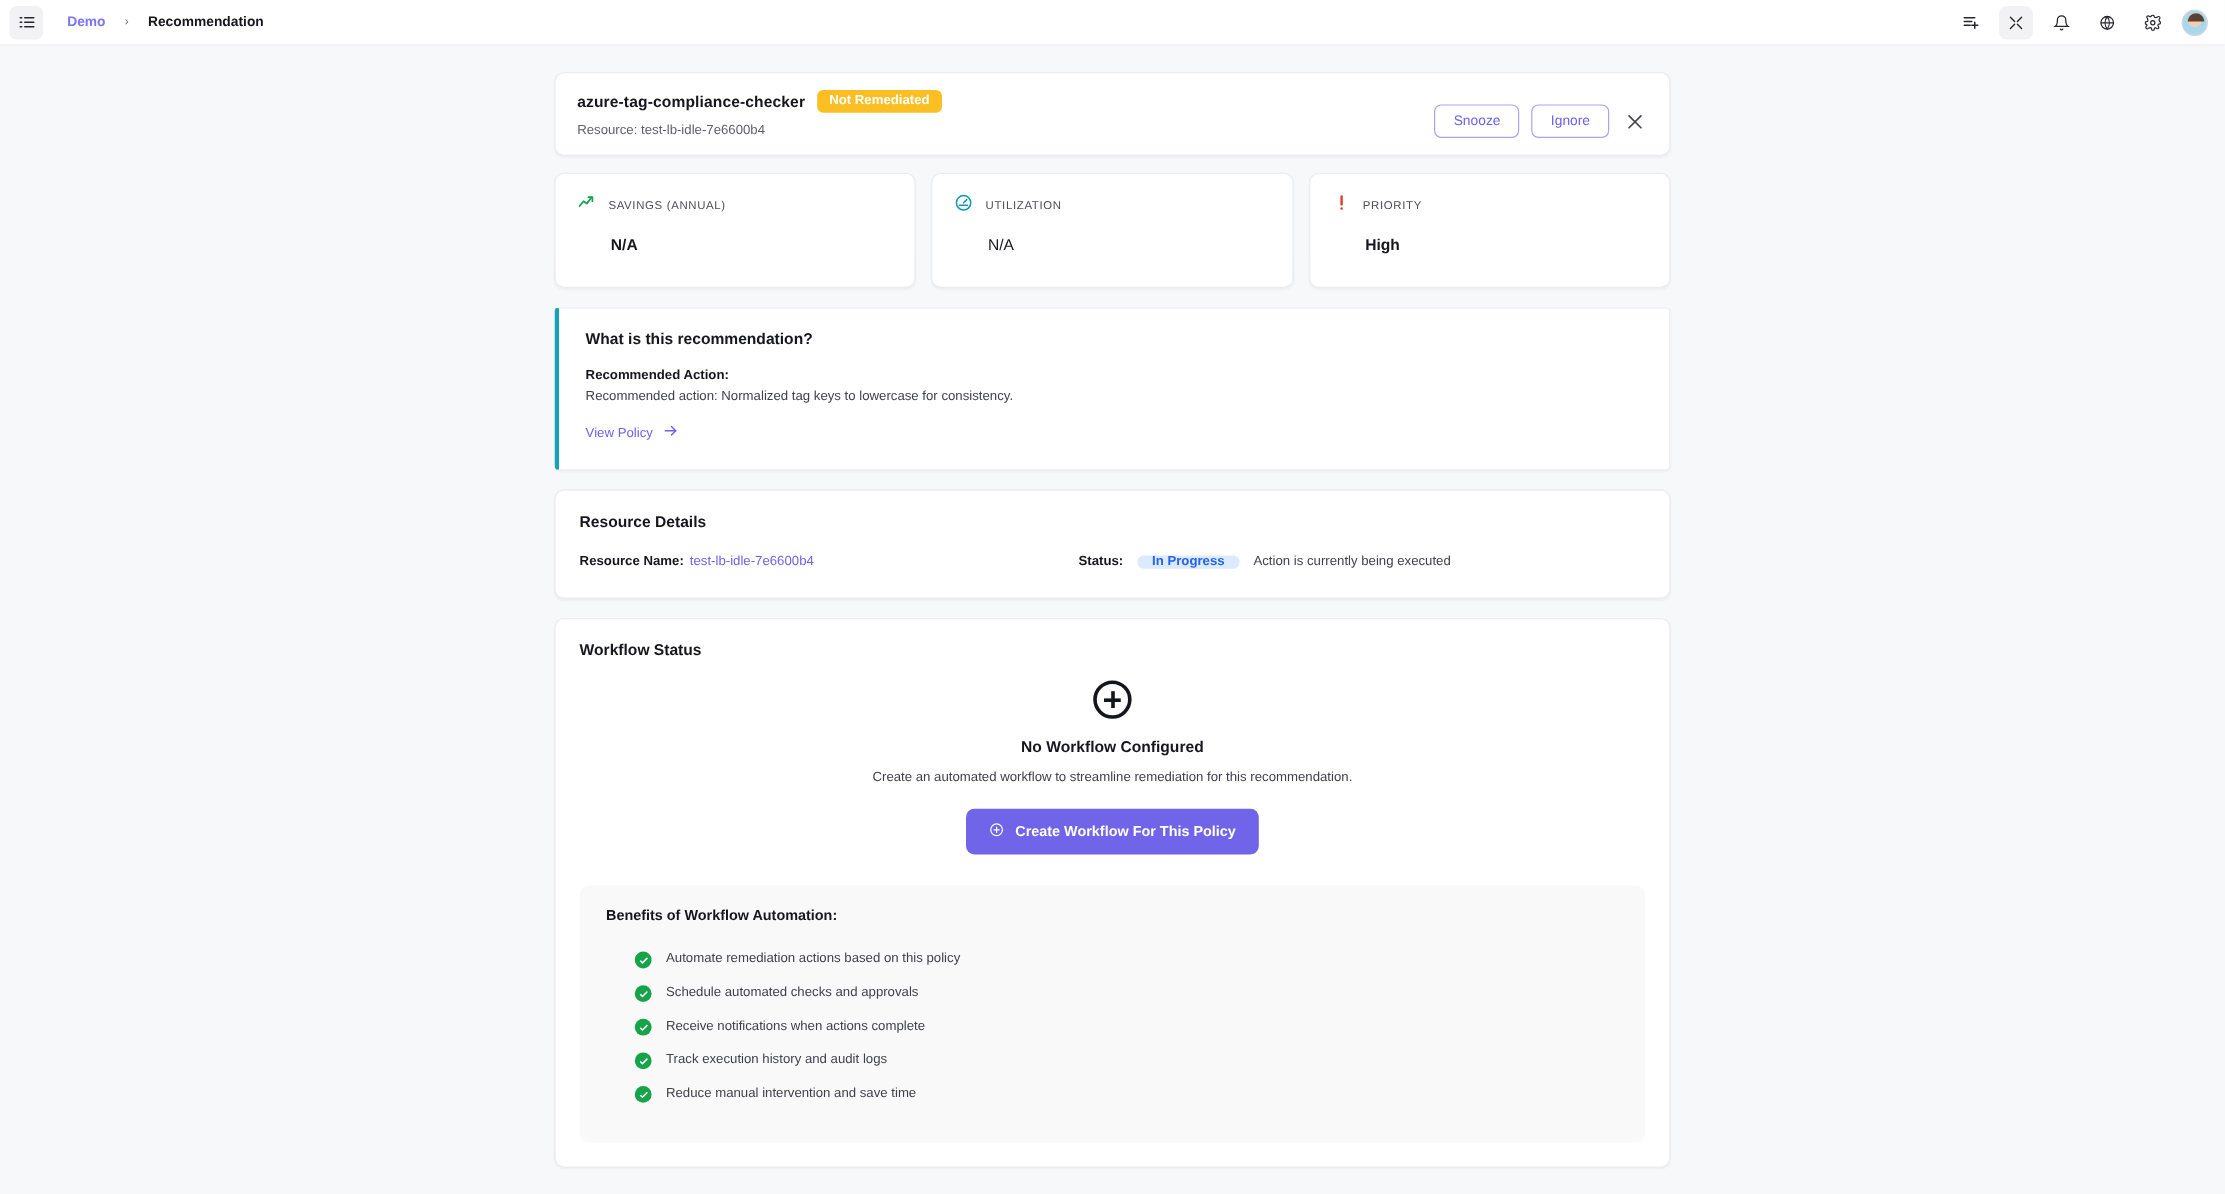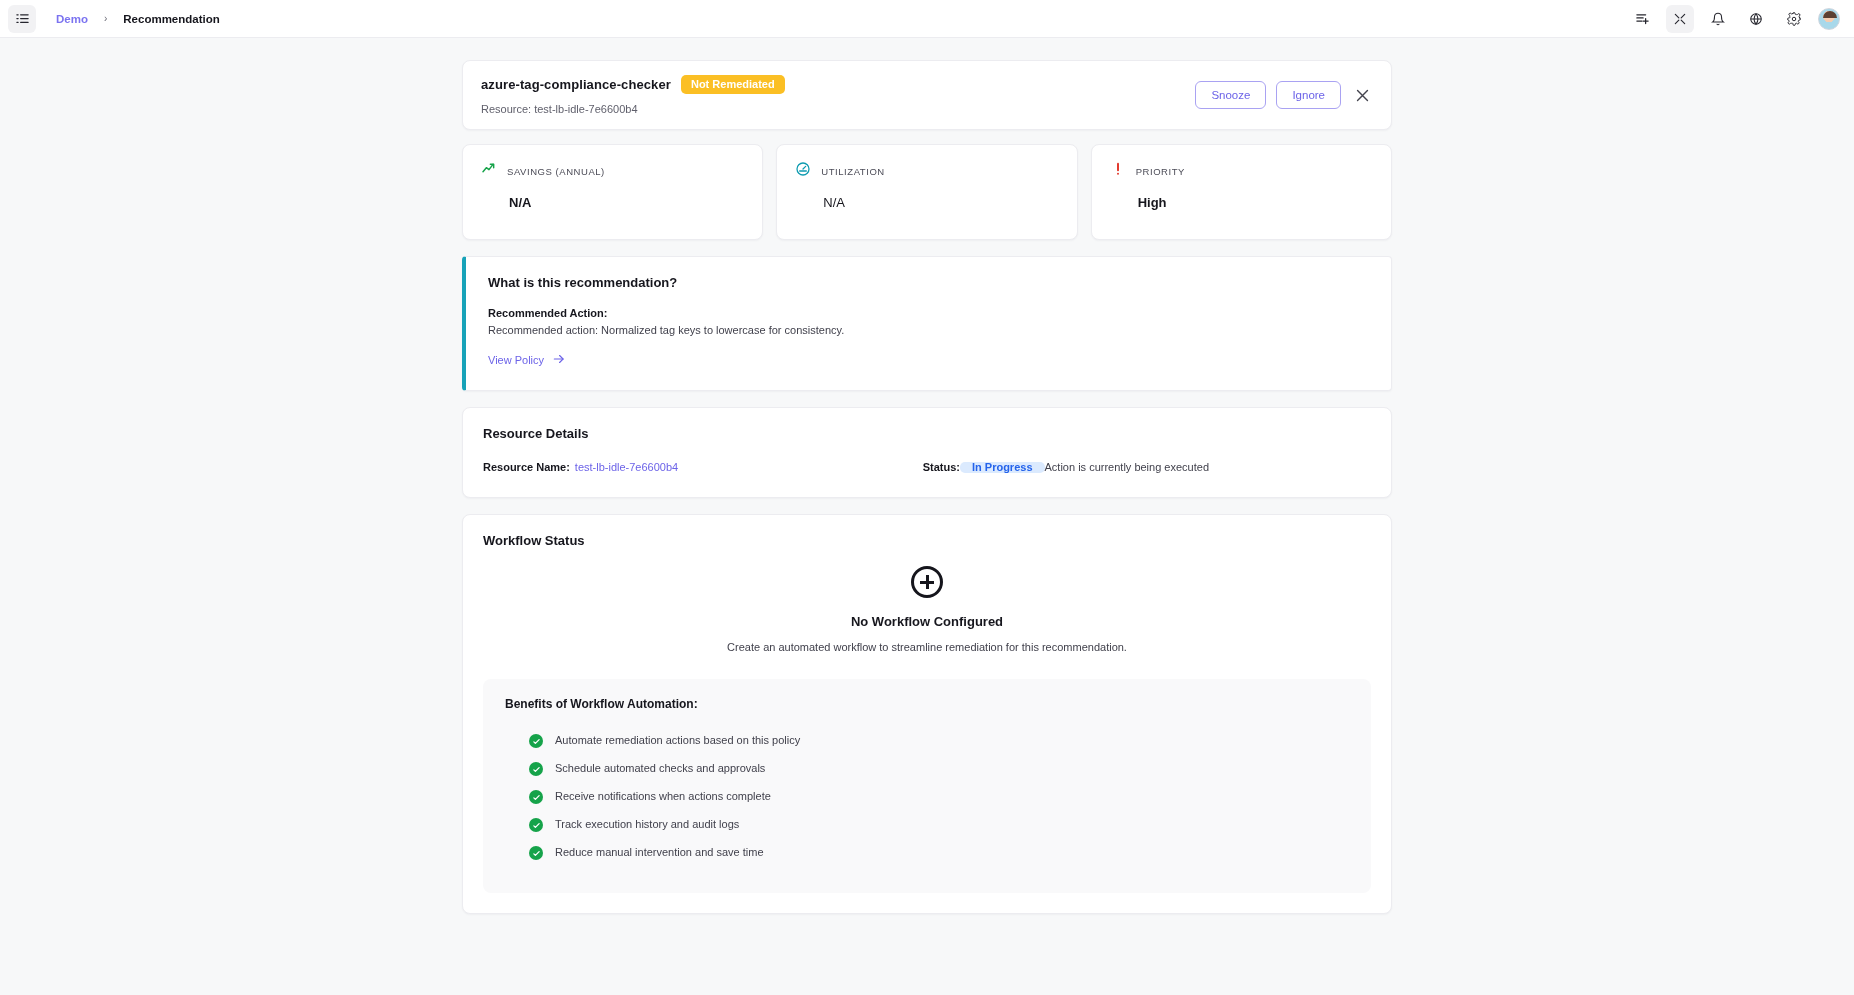--- a/index.html
+++ b/index.html
@@ -50,21 +50,21 @@
   .content { width: 930px; margin: 0 auto; padding-top: 22px; }
 
   .card {
     background: #ffffff;
     border: 1px solid #ececf0;
     border-radius: 8px;
     box-shadow: 0 1px 2px rgba(16,24,40,.04);
   }
 
   
-  .head-card { padding: 14px 18px; display: flex; align-items: center; }
+  .head-card { padding: 14px 18px; display: flex; align-items: flex-end; }
   .head-title-row { display: flex; align-items: center; gap: 10px; }
   .head-title { font-size: 13px; font-weight: 700; color: #16161d; letter-spacing: .1px; }
   .badge-warn {
     background: #fbbf24; color: #ffffff;
     font-size: 11px; font-weight: 600;
     padding: 4px 10px; border-radius: 5px; line-height: 1;
   }
   .head-sub { font-size: 11px; color: #5f5f6b; margin-top: 9px; }
   .head-actions { margin-left: auto; display: flex; align-items: center; gap: 10px; }
   .btn-outline {
@@ -93,21 +93,21 @@
   .rec-sub { font-size: 11px; font-weight: 700; color: #16161d; margin-top: 17px; }
   .rec-text { font-size: 11px; color: #41414c; margin-top: 5px; }
   .rec-link { display: inline-flex; align-items: center; gap: 8px; margin-top: 16px; color: #6c63e8; font-size: 11px; cursor: pointer; }
 
   
   .rd { margin-top: 16px; padding: 18px 20px 24px; }
   .sec-title { font-size: 13px; font-weight: 700; color: #16161d; }
   .rd-row { display: flex; align-items: center; margin-top: 20px; }
   .rd-label { font-size: 11px; font-weight: 700; color: #16161d; }
   .rd-value { font-size: 11px; color: #6c63e8; margin-left: 5px; cursor: pointer; }
-  .rd-status { margin-left: auto; display: flex; align-items: center; padding-right: 162px; }
+  .rd-status { margin-left: auto; display: flex; align-items: center; gap: 12px; padding-right: 162px; }
   .rd-status-label { font-size: 11px; font-weight: 700; color: #16161d; }
   .chip-blue {
     background: #dbeafe; color: #2563eb; font-size: 11px; font-weight: 700;
     padding: 0 12px; border-radius: 5px; line-height: 1;
   }
   .rd-status-note { font-size: 11px; color: #41414c; }
 
   
   .wf { margin-top: 16px; padding: 18px 20px 20px; }
   .wf-empty { display: flex; flex-direction: column; align-items: center; margin-top: 18px; }
@@ -284,20 +284,29 @@
       </div>
     </div>
 
     <div class="card wf">
       <div class="sec-title">Workflow Status</div>
 
       <div class="wf-empty">
         <div class="plus-circle"></div>
         <div class="wf-empty-title">No Workflow Configured</div>
         <div class="wf-empty-text">Create an automated workflow to streamline remediation for this recommendation.</div>
+        <button class="btn-primary">
+          <span>
+            <svg width="13" height="13" viewBox="0 0 24 24" fill="none" stroke="#ffffff" stroke-width="1.9" stroke-linecap="round">
+              <circle cx="12" cy="12" r="9"></circle>
+                <path d="M12 8v8M8 12h8"></path>
+            </svg>
+          </span>
+          <span>Create Workflow For This Policy</span>
+        </button>
       </div>
 
       <div class="benefits">
         <div class="benefits-title">Benefits of Workflow Automation:</div>
         <ul class="benefit-list">
           <li class="benefit-item">
             <span class="check-badge">
               <svg width="9" height="9" viewBox="0 0 24 24" fill="none" stroke="#ffffff" stroke-width="3.4" stroke-linecap="round" stroke-linejoin="round">
                   <path d="M5 13l4 4 10-10"></path>
                 </svg>

